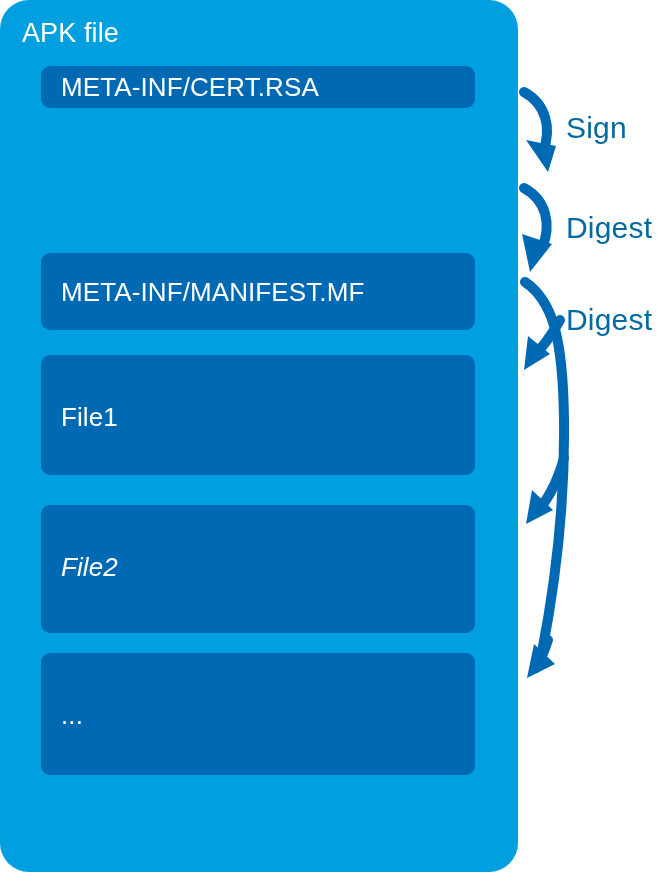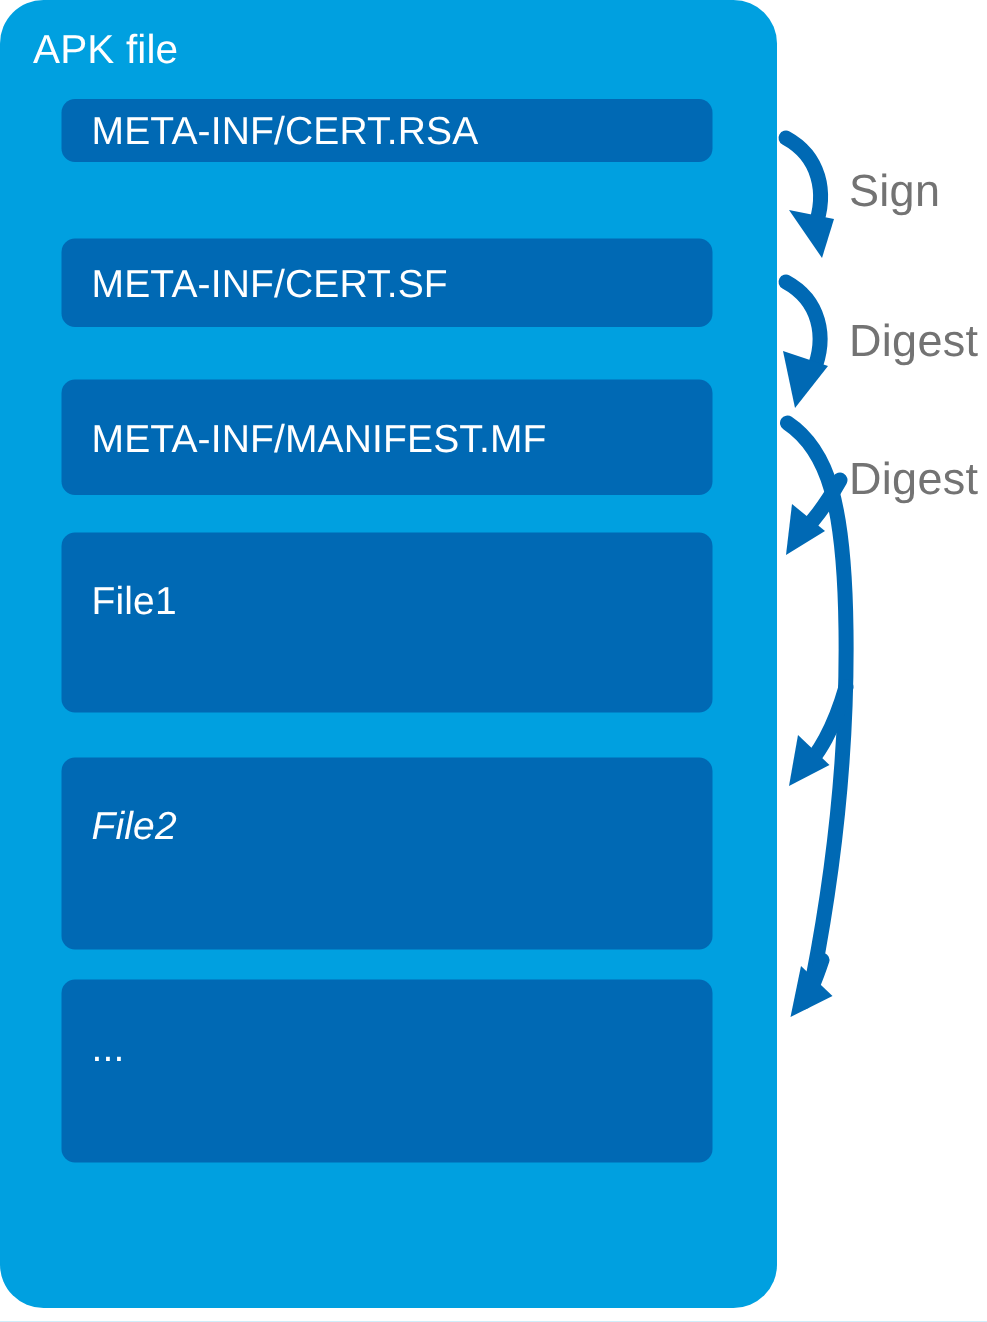--- a/index.html
+++ b/index.html
@@ -59,21 +59,21 @@
     white-space: nowrap;
     letter-spacing: 0.1px;
   }
   
   .entry-box.meta .entry-label {
     top: 50%;
     transform: translateY(-50%);
   }
   
   .entry-box.file .entry-label {
-    top: 30px;
+    top: 47px;
     text-align: center;
   }
 
   .box-cert-rsa    { top: 66px;  height: 42px; }
   .box-cert-sf     { top: 159px; height: 59px; }
   .box-manifest-mf { top: 253px; height: 77px; padding-left: 35px; }
   .box-file1       { top: 355px; height: 120px; }
   .box-file2       { top: 505px; height: 128px; font-style: italic; }
   .box-ellipsis    { top: 653px; height: 122px; }
 
@@ -85,43 +85,40 @@
     width: 658px;
     height: 881px;
     pointer-events: none;
   }
 
   
   .arrow-label {
     position: absolute;
     font-size: 30px;
     line-height: 34px;
-    color: #737373;
+    color: #0369a1;
     white-space: nowrap;
     letter-spacing: 0.2px;
   }
   .label-sign    { left: 566px; top: 111px; }
   .label-digest1 { left: 566px; top: 211px; }
   .label-digest2 { left: 566px; top: 303px; }
 </style>
 </head>
 <body>
 
 <div id="diagram-root">
 
   <div class="apk-container">
     <div class="apk-title">APK file</div>
 
     <div class="entry-box meta box-cert-rsa">
       <span class="entry-label">META-INF/CERT.RSA</span>
     </div>
 
-    <div class="entry-box meta box-cert-sf">
-      <span class="entry-label">META-INF/CERT.SF</span>
-    </div>
 
     <div class="entry-box meta box-manifest-mf">
       <span class="entry-label">META-INF/MANIFEST.MF</span>
     </div>
 
     <div class="entry-box file box-file1">
       <span class="entry-label">File1</span>
     </div>
 
     <div class="entry-box file box-file2">

